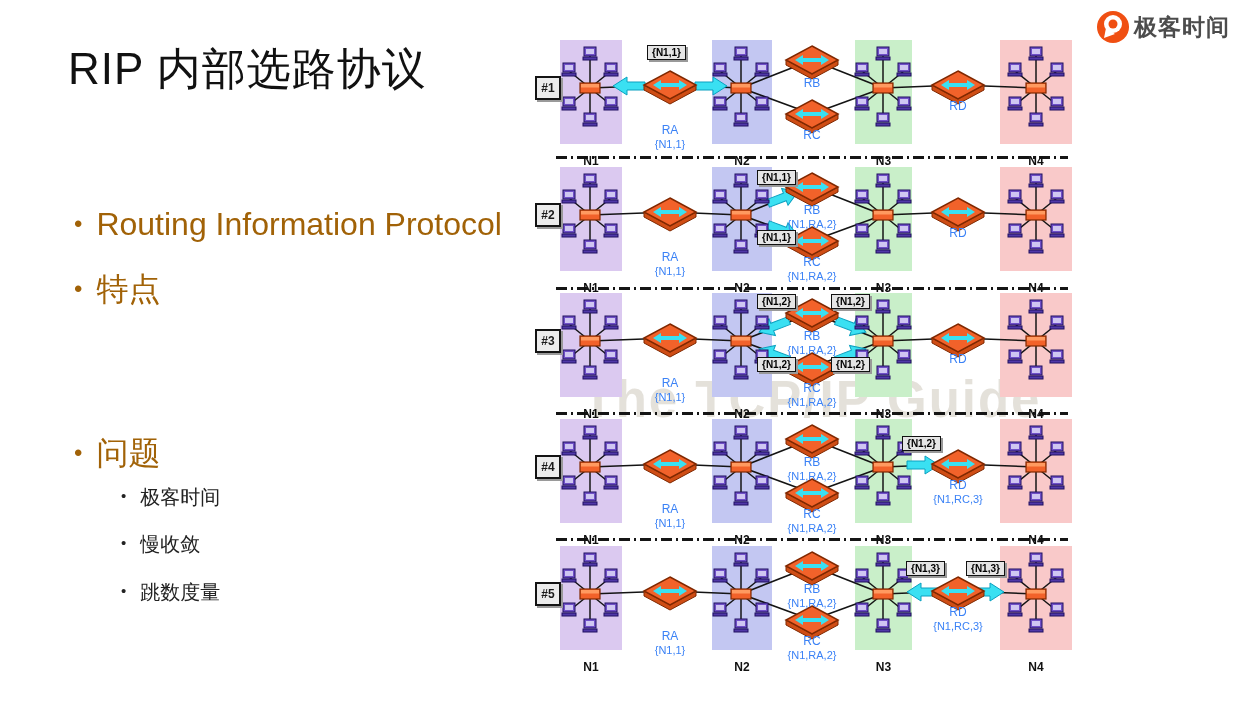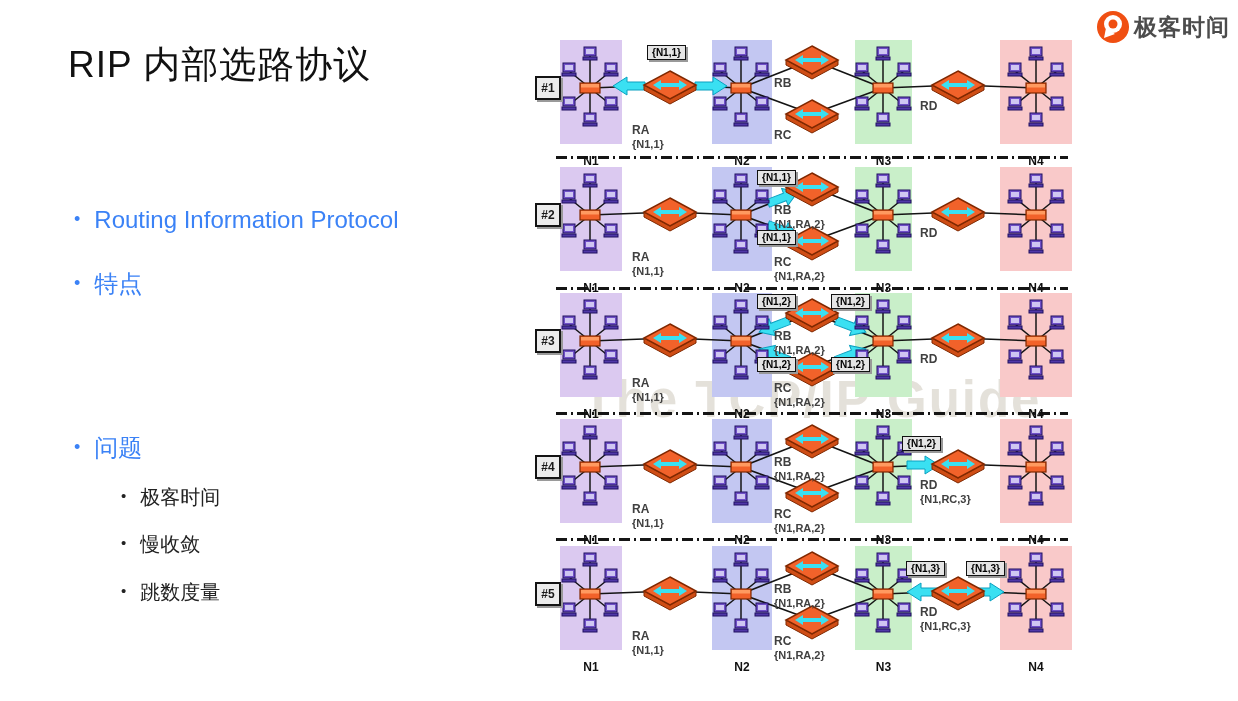--- a/index.html
+++ b/index.html
@@ -4,25 +4,25 @@
 <style>
   html,body{margin:0;padding:0;background:#888;}
   .slide{position:relative;width:1238px;height:701px;background:#ffffff;overflow:hidden;
          font-family:"Liberation Sans",sans-serif;color:#1a1a1a;}
 
   
   .logo{position:absolute;top:10px;right:8px;display:flex;align-items:center;gap:4px;z-index:5;}
   .logo-text{font-size:23px;font-weight:700;color:#4c4c4c;letter-spacing:1px;}
 
   
-  .title{position:absolute;left:68px;top:40px;font-size:37px;font-weight:300;color:#111;
+  .title{position:absolute;left:68px;top:40px;font-size:44px;font-weight:300;color:#111;
          letter-spacing:1px;white-space:nowrap;}
   .b{position:absolute;white-space:nowrap;}
   .b::before{content:"•";margin-right:14px;font-size:.75em;position:relative;top:-3px;}
-  .b1{font-size:24px;color:#3b82f6;}
+  .b1{font-size:32px;color:#a16207;}
   .b2{font-size:20px;color:#222;}
   .p0{left:74px;top:206px}.p1{left:74px;top:268px}.p2{left:121px;top:321px}.p3{left:121px;top:368px}
   .p4{left:74px;top:432px}.p5{left:121px;top:484px}.p6{left:121px;top:531px}.p7{left:121px;top:579px}
 
   
   .watermark{position:absolute;left:552px;top:370px;width:520px;text-align:center;
              font-size:51px;font-weight:700;color:#cfc9bd;opacity:.55;letter-spacing:2px;
              z-index:0;white-space:nowrap;}
   .sep{position:absolute;left:556px;width:512px;height:3px;z-index:0;
        background:repeating-linear-gradient(90deg,#151515 0 11px,transparent 11px 15px,
@@ -32,22 +32,22 @@
   .band-n1{left:25px;width:62px;background:#dbc9f0;}
   .band-n2{left:177px;width:60px;background:#c3c7f2;}
   .band-n3{left:320px;width:57px;background:#c9efc9;}
   .band-n4{left:465px;width:72px;background:#f9c9c9;}
   .blabel{position:absolute;top:90px;left:0;width:100%;text-align:center;
           font-size:12px;font-weight:700;color:#111;margin-top:24px;}
   .wire{position:absolute;left:0;top:0;z-index:1;}
   .hash{position:absolute;left:0;top:36px;width:22px;height:20px;background:#ececec;
         border:2px solid #141414;box-shadow:2px 2px 0 #9a9a9a;display:flex;align-items:center;
         justify-content:center;font-size:12px;font-weight:700;z-index:2;}
-  .rlabel{position:absolute;width:76px;text-align:left;font-weight:700;font-size:12px;
-          line-height:12px;z-index:2;color:#404040;}
+  .rlabel{position:absolute;width:76px;text-align:center;font-weight:400;font-size:12px;
+          line-height:12px;z-index:2;color:#3b82f6;}
   .rlabel .metric{font-size:11px;margin-top:2px;}
   .ra{left:97px;top:84px}.rb{left:239px;top:37px}.rc{left:239px;top:89px}.rd{left:385px;top:60px}
   .ad{position:absolute;z-index:3;background:#e5e5e5;border:1.5px solid #111;
       box-shadow:2px 2px 0 #999;font-size:10px;font-weight:700;padding:1px 4px;
       white-space:nowrap;color:#000;}
 </style>
 </head>
 <body>
 
 <svg width="0" height="0" style="position:absolute" aria-hidden="true">

